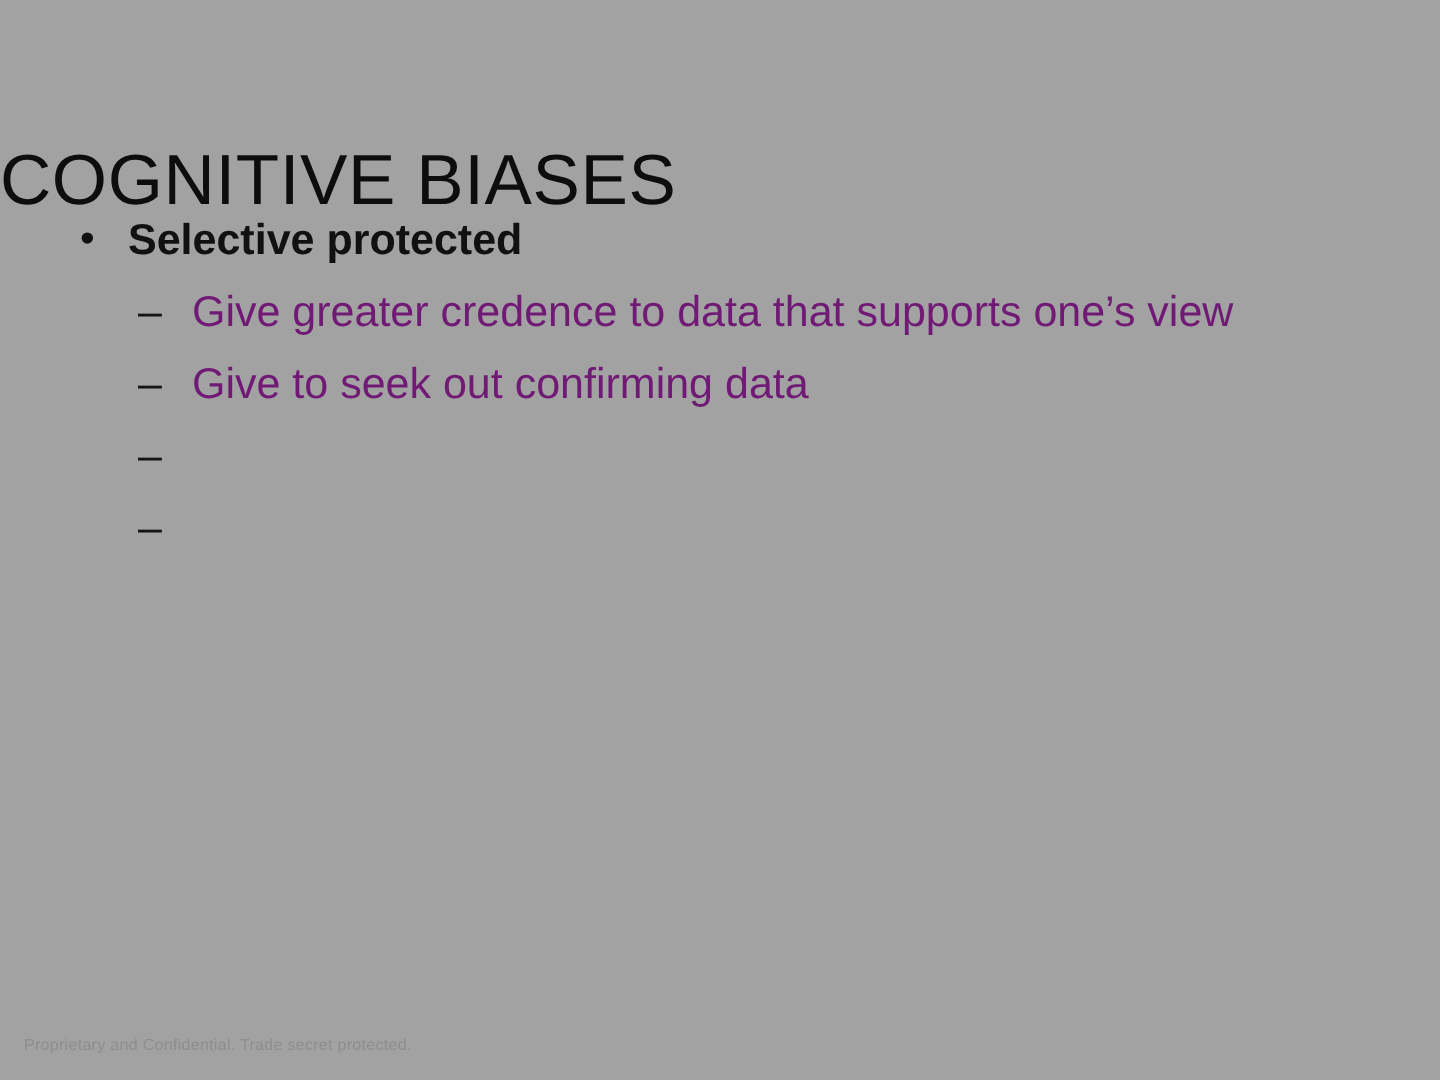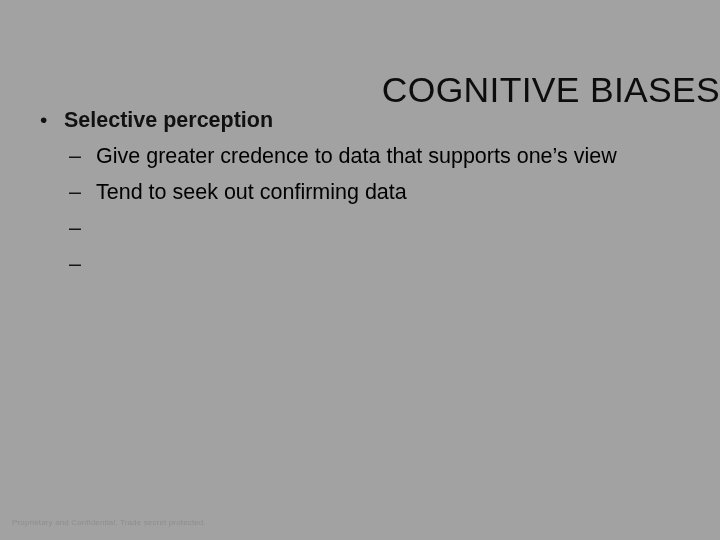--- a/index.html
+++ b/index.html
@@ -32,21 +32,21 @@
         #9e9e9e 100%);
     -webkit-font-smoothing: antialiased;
   }
 
   
   #title-block {
     position: absolute;
     left: 0;
     top: 44px;
     width: 720px;
-    text-align: right;
+    text-align: left;
   }
   #slide-title {
     display: inline-block;
     font-size: 35.5px;
     font-weight: 400;
     letter-spacing: 0.3px;
     color: #0d0d0d;
     line-height: 44px;
     white-space: nowrap;
   }
@@ -98,21 +98,21 @@
     font-size: 21.5px;
     line-height: 35px;
     color: #141414;
     text-align: left;
   }
   .lvl2-text {
     display: block;
     font-size: 21.5px;
     font-weight: 400;
     line-height: 35px;
-    color: #000000;
+    color: #701a75;
     white-space: nowrap;
   }
 
   
   #footer-note {
     position: absolute;
     left: 12px;
     bottom: 12px;
     font-size: 8px;
     font-weight: 400;
@@ -128,31 +128,31 @@
 <div id="slide">
 
   <div id="title-block">
     <h1 id="slide-title">COGNITIVE BIASES</h1>
   </div>
 
   <div id="body-block">
 
     <div class="lvl1-row">
       <span class="lvl1-marker">•</span>
-      <span class="lvl1-text">Selective perception</span>
+      <span class="lvl1-text">Selective protected</span>
     </div>
 
     <div class="lvl2-row">
       <span class="lvl2-marker">–</span>
       <span class="lvl2-text">Give greater credence to data that supports one’s view</span>
     </div>
 
     <div class="lvl2-row">
       <span class="lvl2-marker">–</span>
-      <span class="lvl2-text">Tend to seek out confirming data</span>
+      <span class="lvl2-text">Give to seek out confirming data</span>
     </div>
 
     <div class="lvl2-row">
       <span class="lvl2-marker">–</span>
     </div>
 
     <div class="lvl2-row">
       <span class="lvl2-marker">–</span>
     </div>
 

